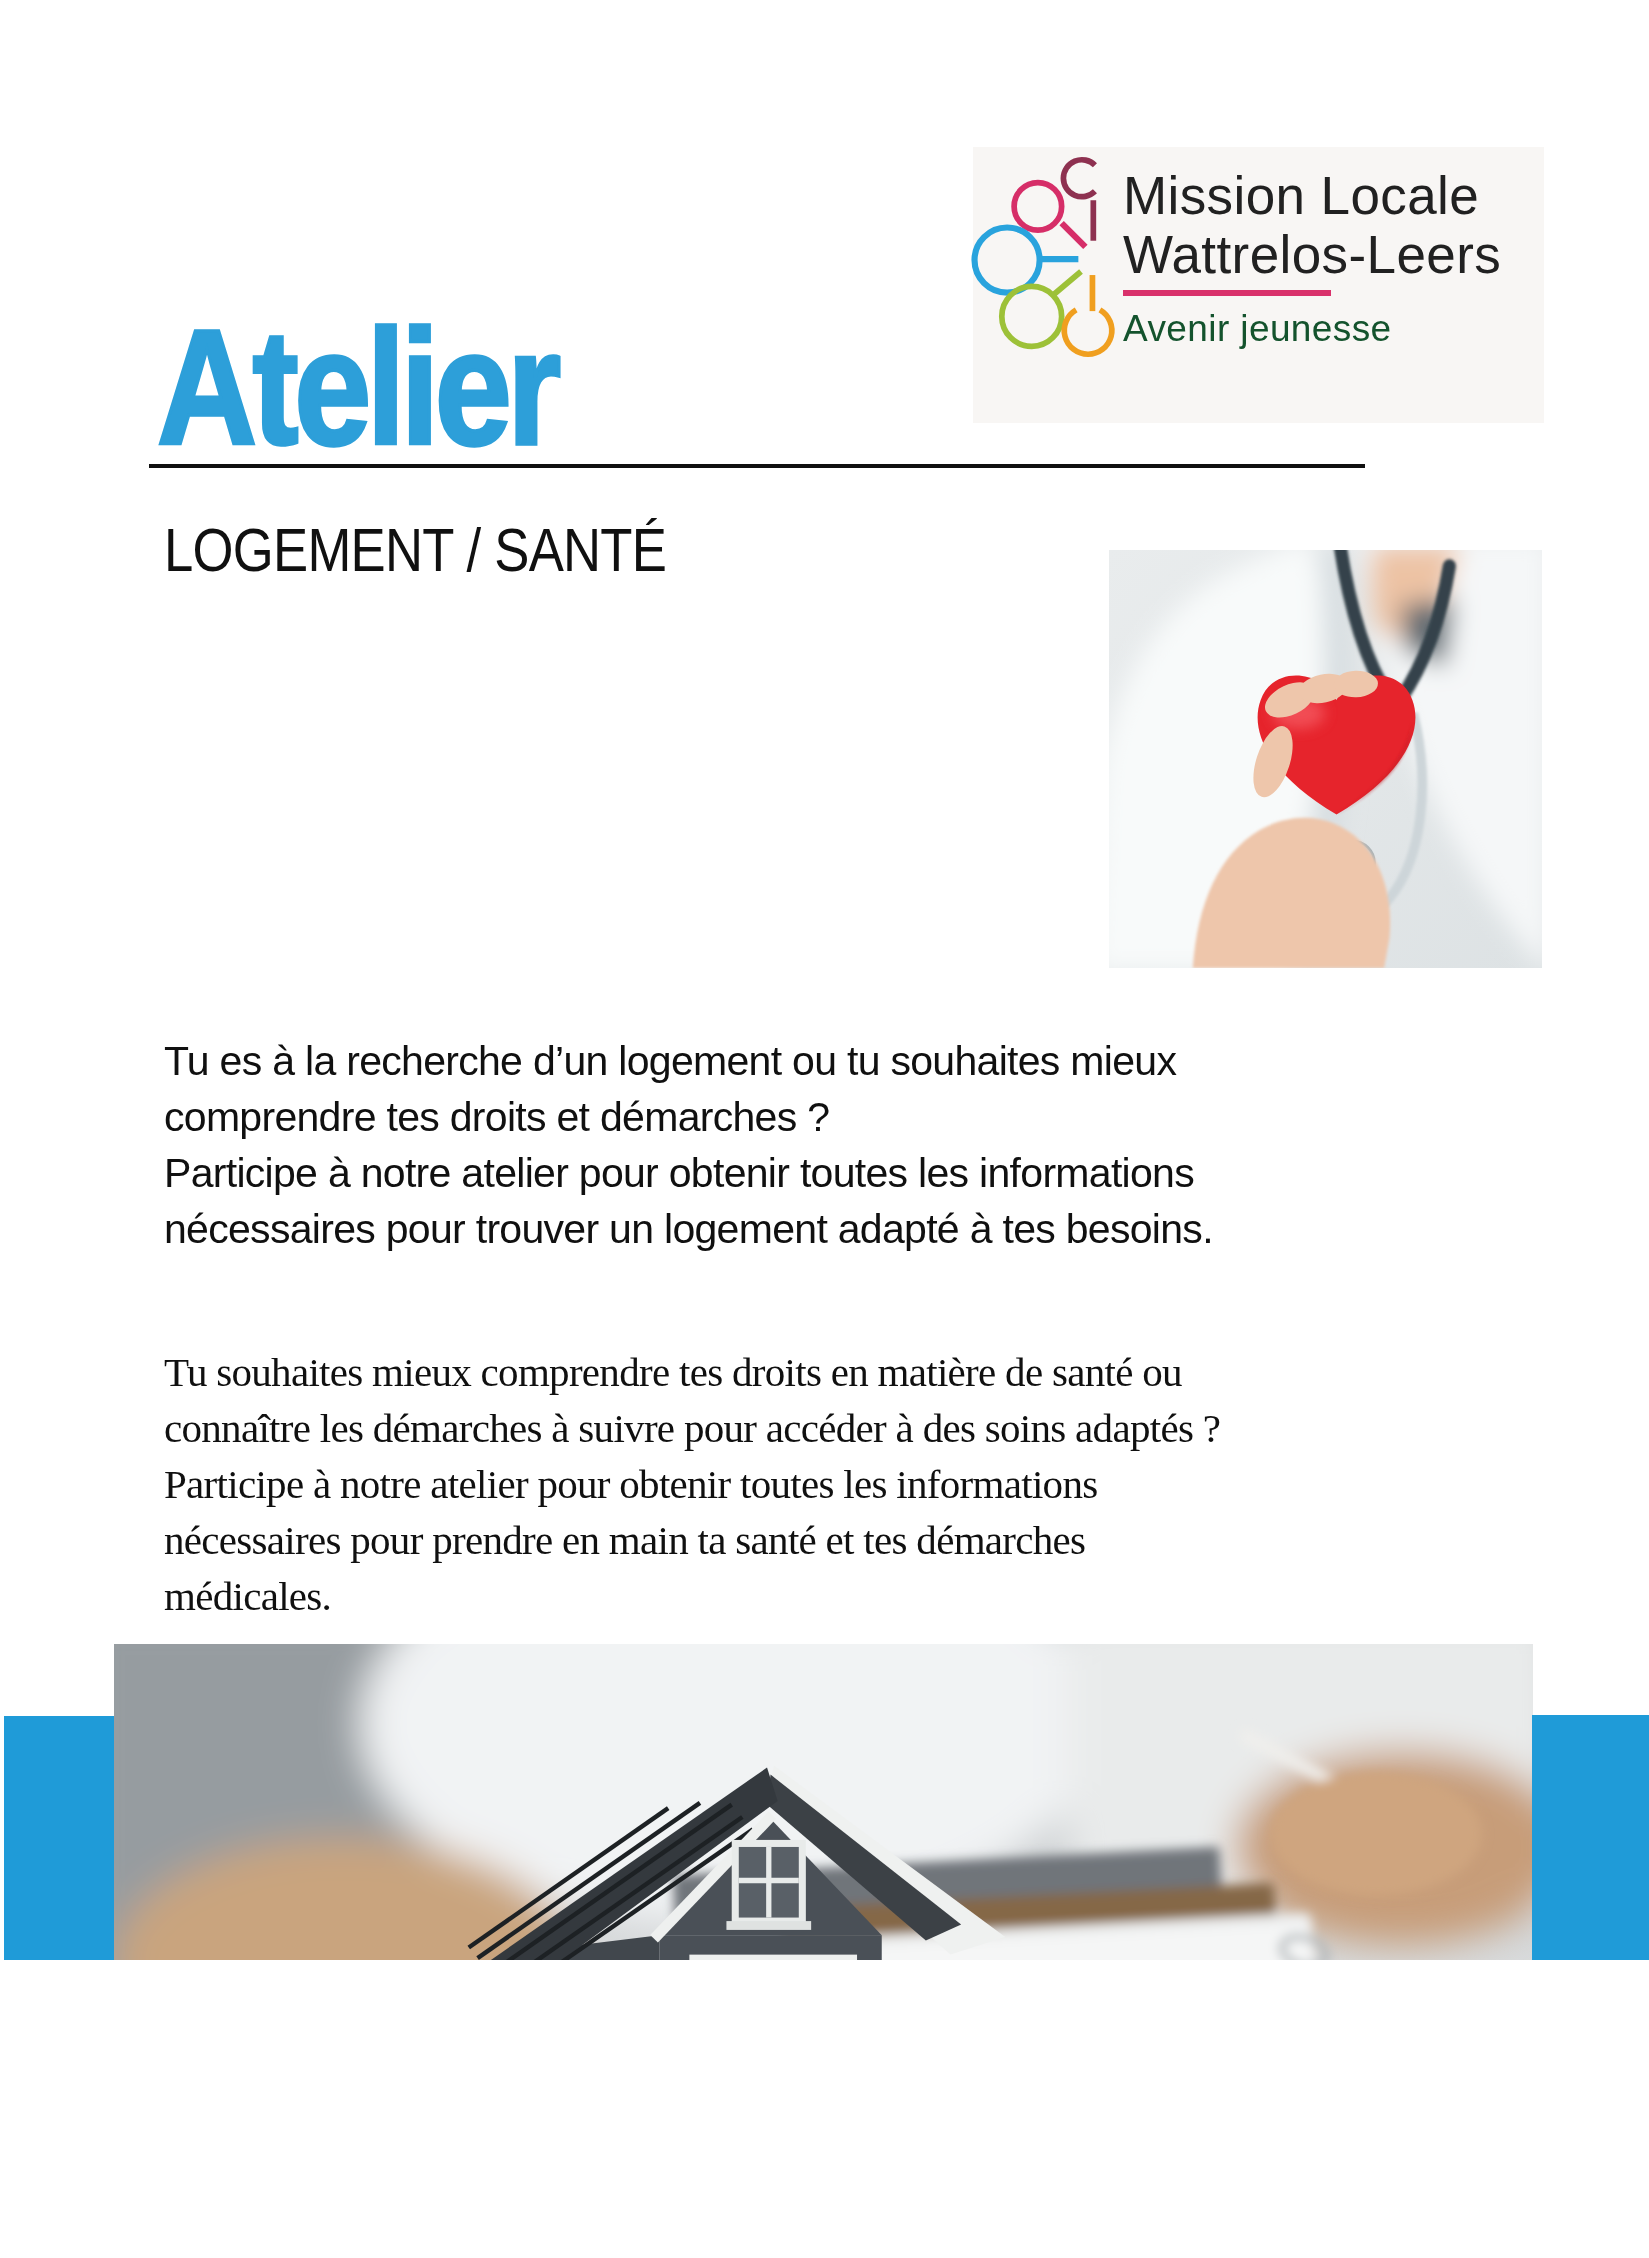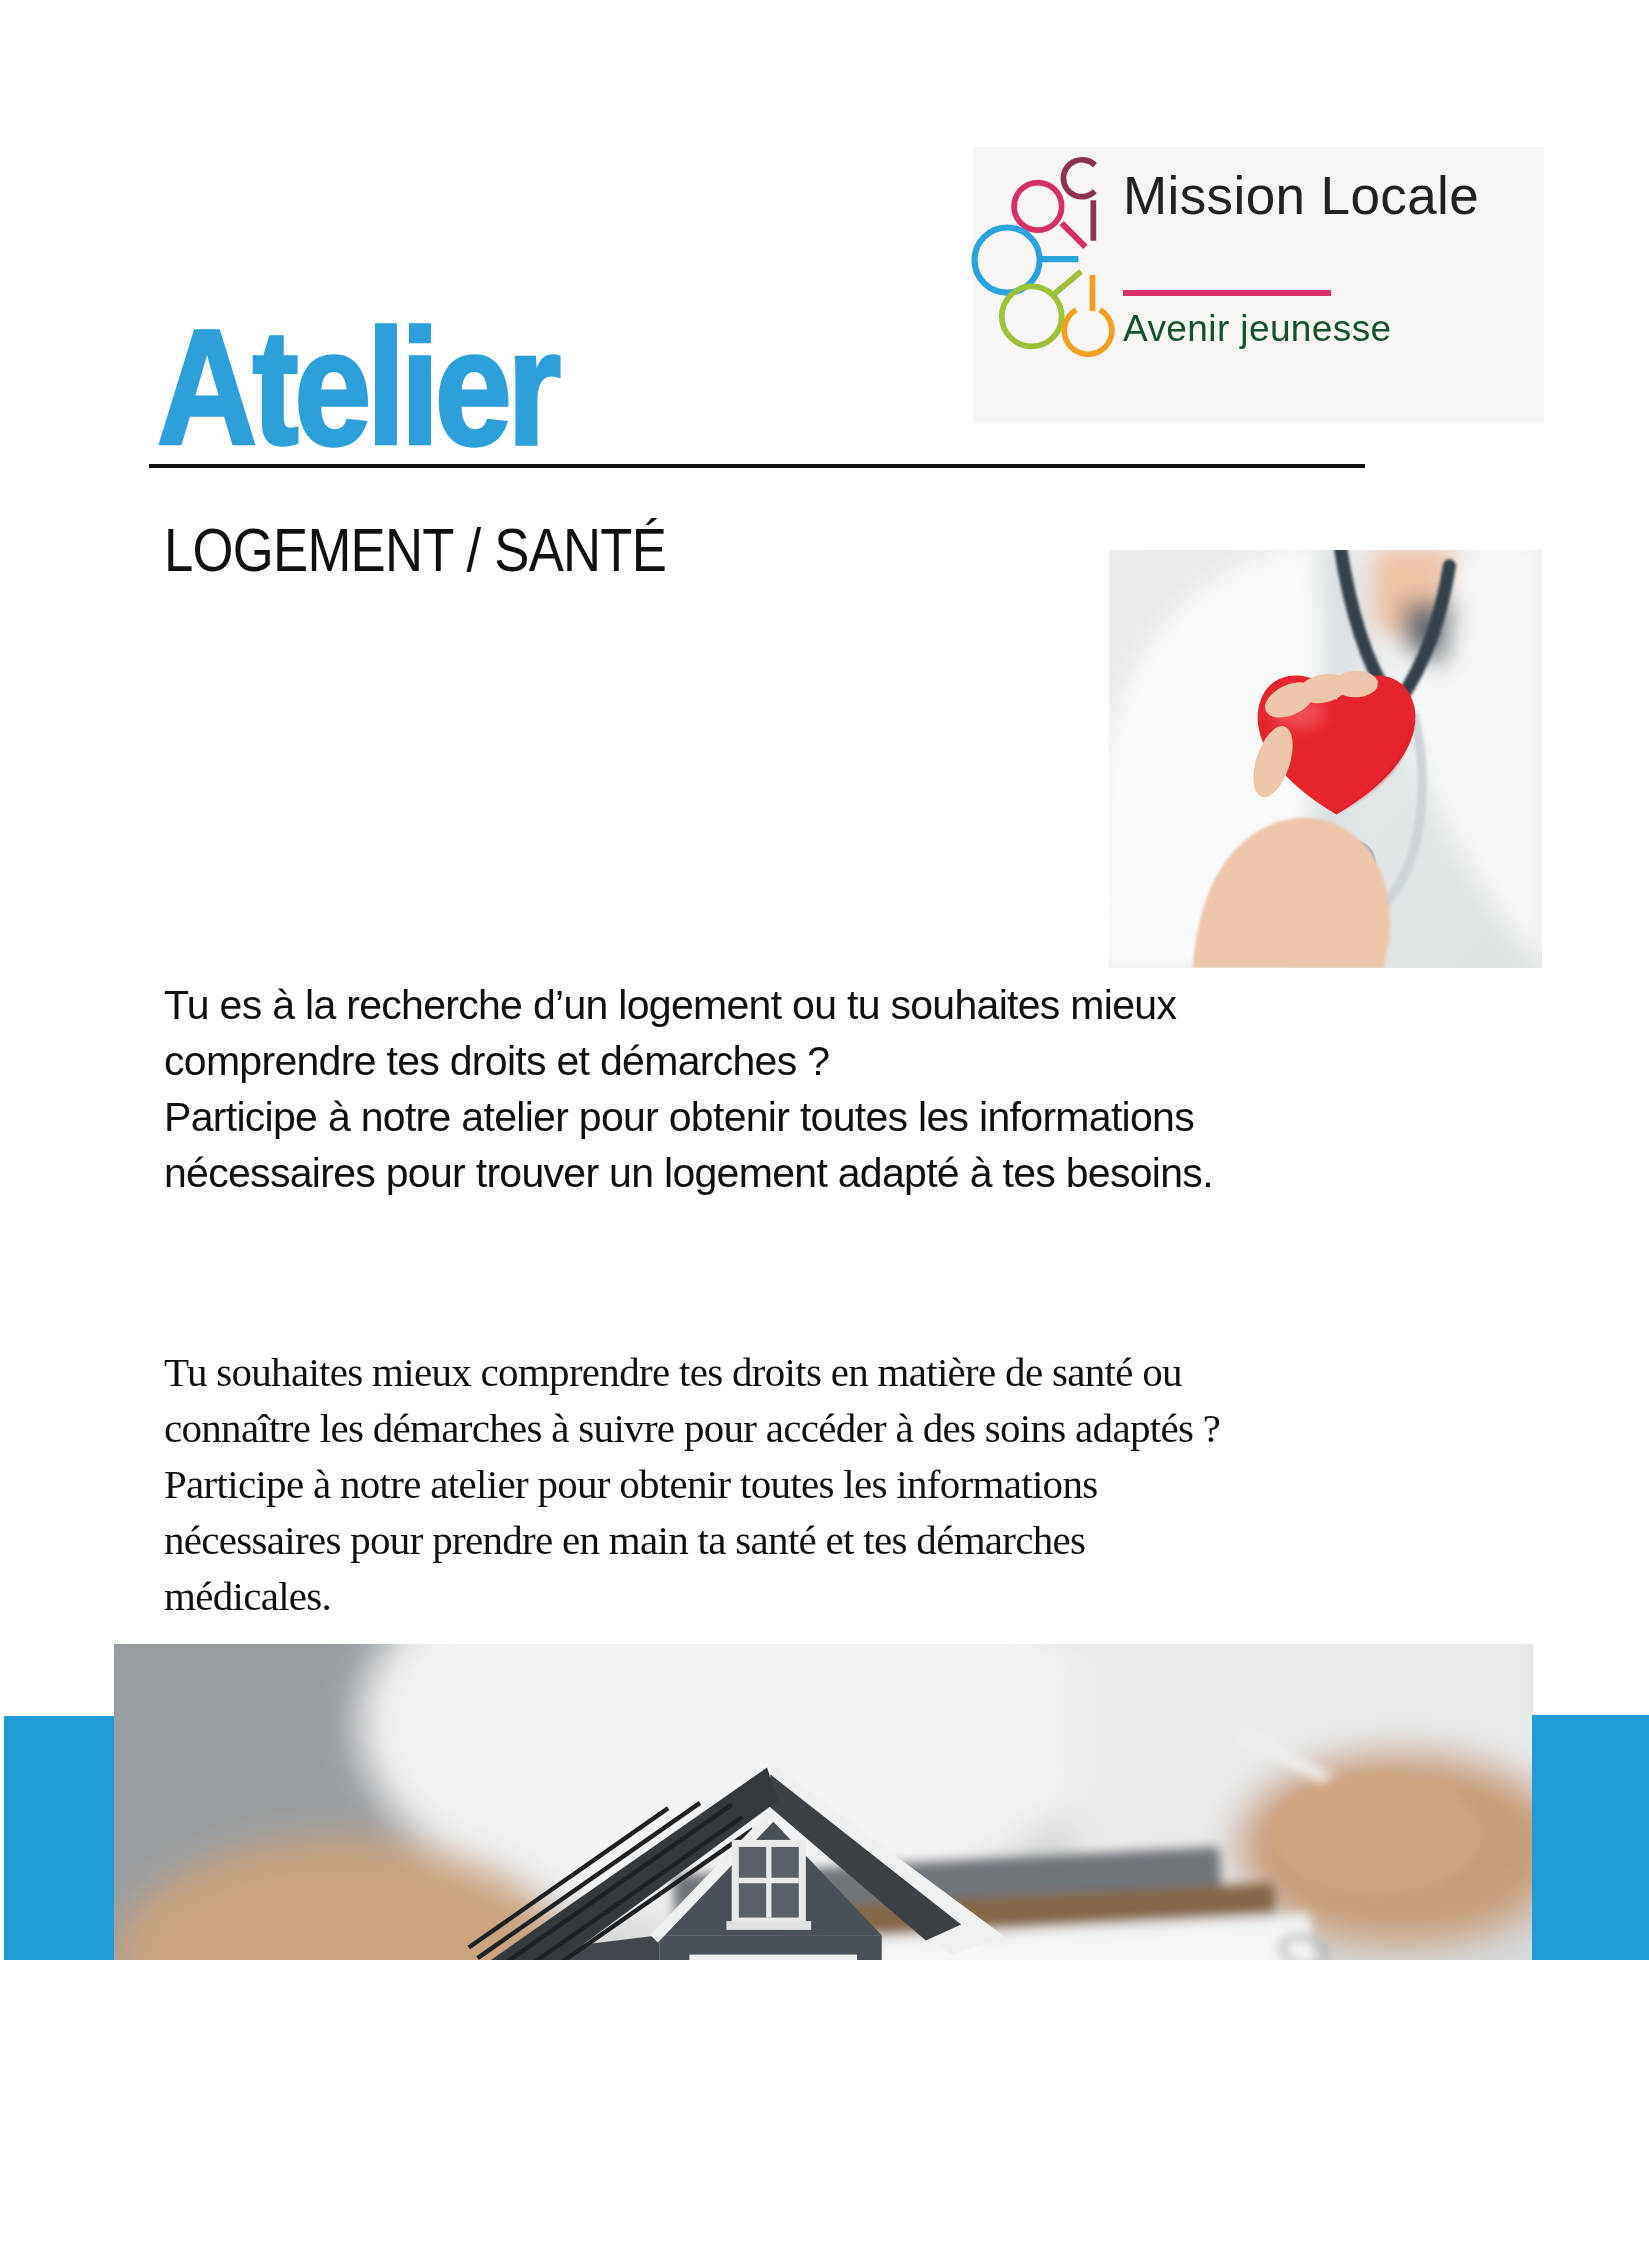--- a/index.html
+++ b/index.html
@@ -27,21 +27,21 @@
   .page-subtitle{
     left:164px;top:514px;margin:0;color:#101010;font-size:62px;font-weight:400;letter-spacing:-0.9px;
     transform:scaleX(0.85);transform-origin:left top;white-space:nowrap;
   }
 
   
   .body-text{
     left:164px;width:1429px;color:#101010;font-size:41px;line-height:56px;
     letter-spacing:-0.7px;white-space:pre-line;font-weight:400;
   }
-  .p1{top:936px;}
+  .p1{top:992px;}
   .p2{top:1303px;font-family:Liberation Serif, serif;}
 
   
   .doctor-photo{left:1109px;top:550px;width:433px;height:418px;}
   .house-photo{left:114px;top:1644px;width:1419px;height:503px;}
   .doctor-photo svg,.house-photo svg,.logo-cluster svg{display:block;width:100%;height:100%;}
 
   
   .band{background:#1f9bd8;}
   .band-left{left:3.5px;top:1716px;width:110px;height:543px;}
@@ -68,20 +68,21 @@
 
         <circle cx="69" cy="190" r="34" fill="none" stroke="#9dc138" stroke-width="6.5"></circle>
         <line x1="93" y1="166" x2="125" y2="139" stroke="#9dc138" stroke-width="6.5"></line>
 
         <line x1="138" y1="143" x2="138" y2="184" stroke="#f09f1f" stroke-width="6.5"></line>
         <path d="M119.5,182.6 A27 27 0 0 0 133,233 A27 27 0 0 0 146.5,182.6" fill="none" stroke="#f09f1f" stroke-width="6.5"></path>
       </svg>
     </div>
     <div class="logo-text">
       <div>Mission Locale</div>
+      <div>Wattrelos-Leers</div>
     </div>
     <div class="logo-underline"></div>
     <div class="logo-tagline">Avenir jeunesse</div>
   </div>
 
   <h1 class="abs page-title">Atelier</h1>
   <div class="abs title-rule"></div>
   <h2 class="abs page-subtitle">LOGEMENT / SANTÉ</h2>
 
   <div class="abs doctor-photo">

